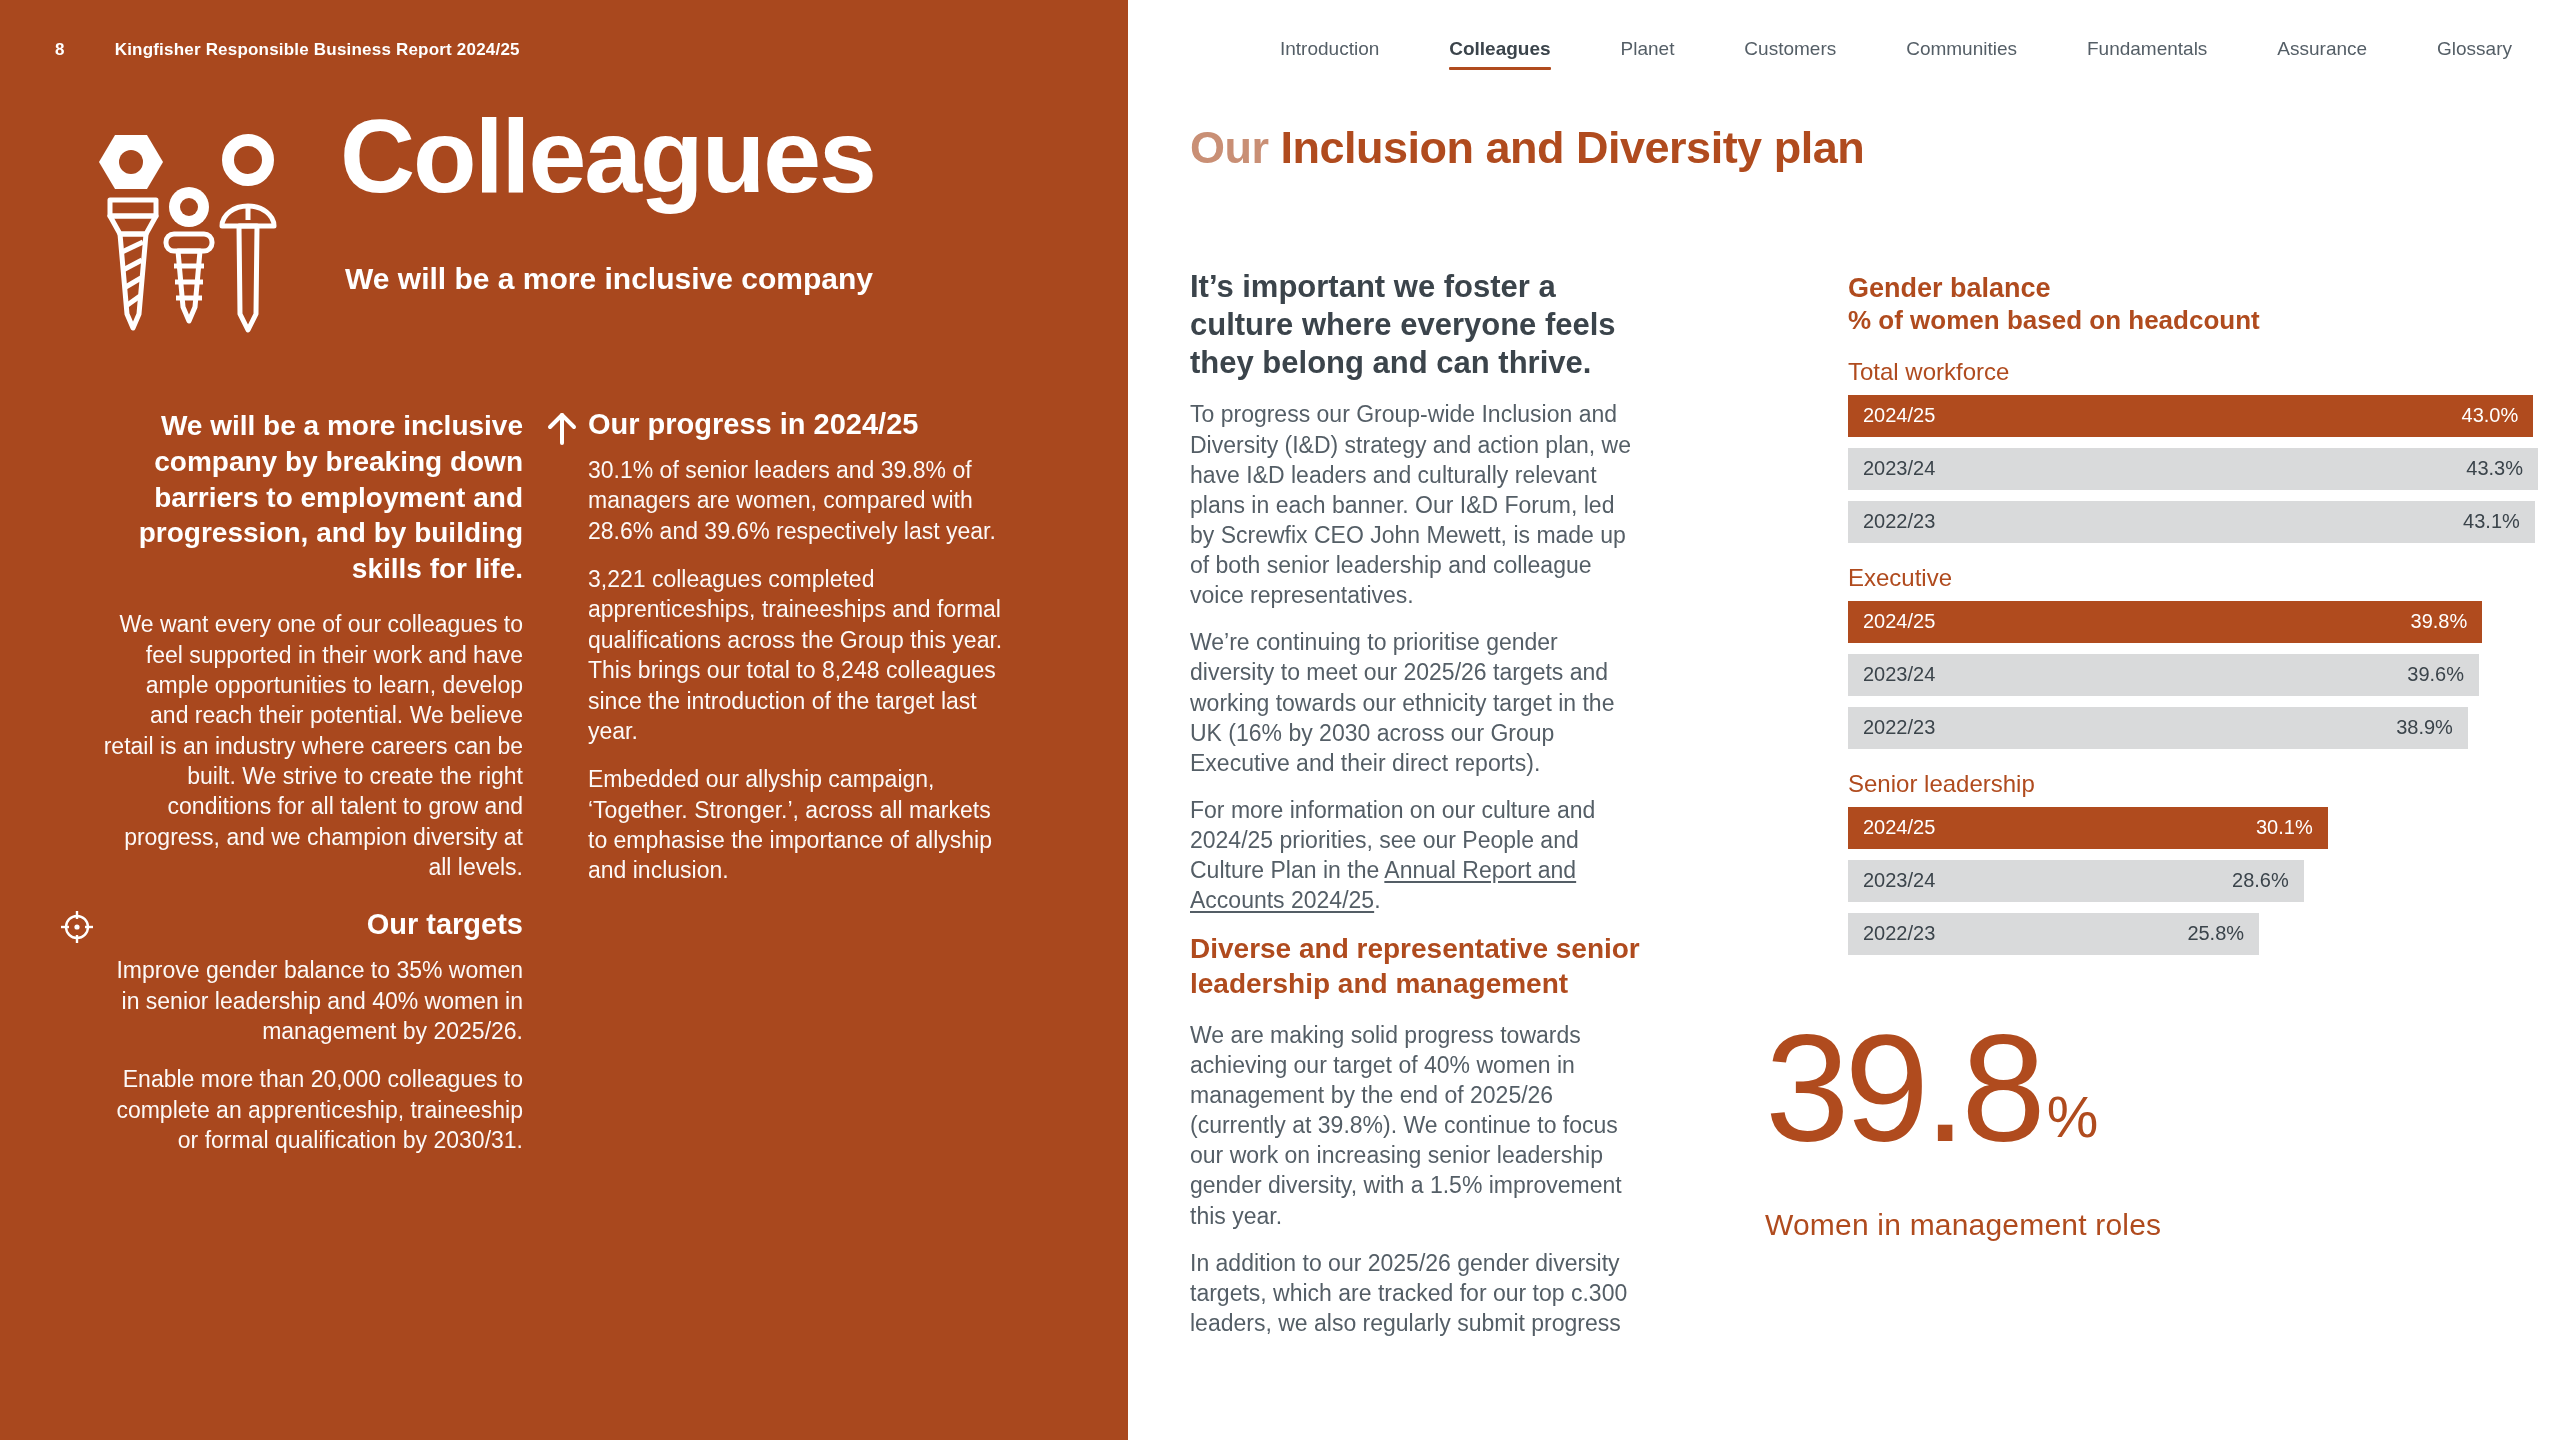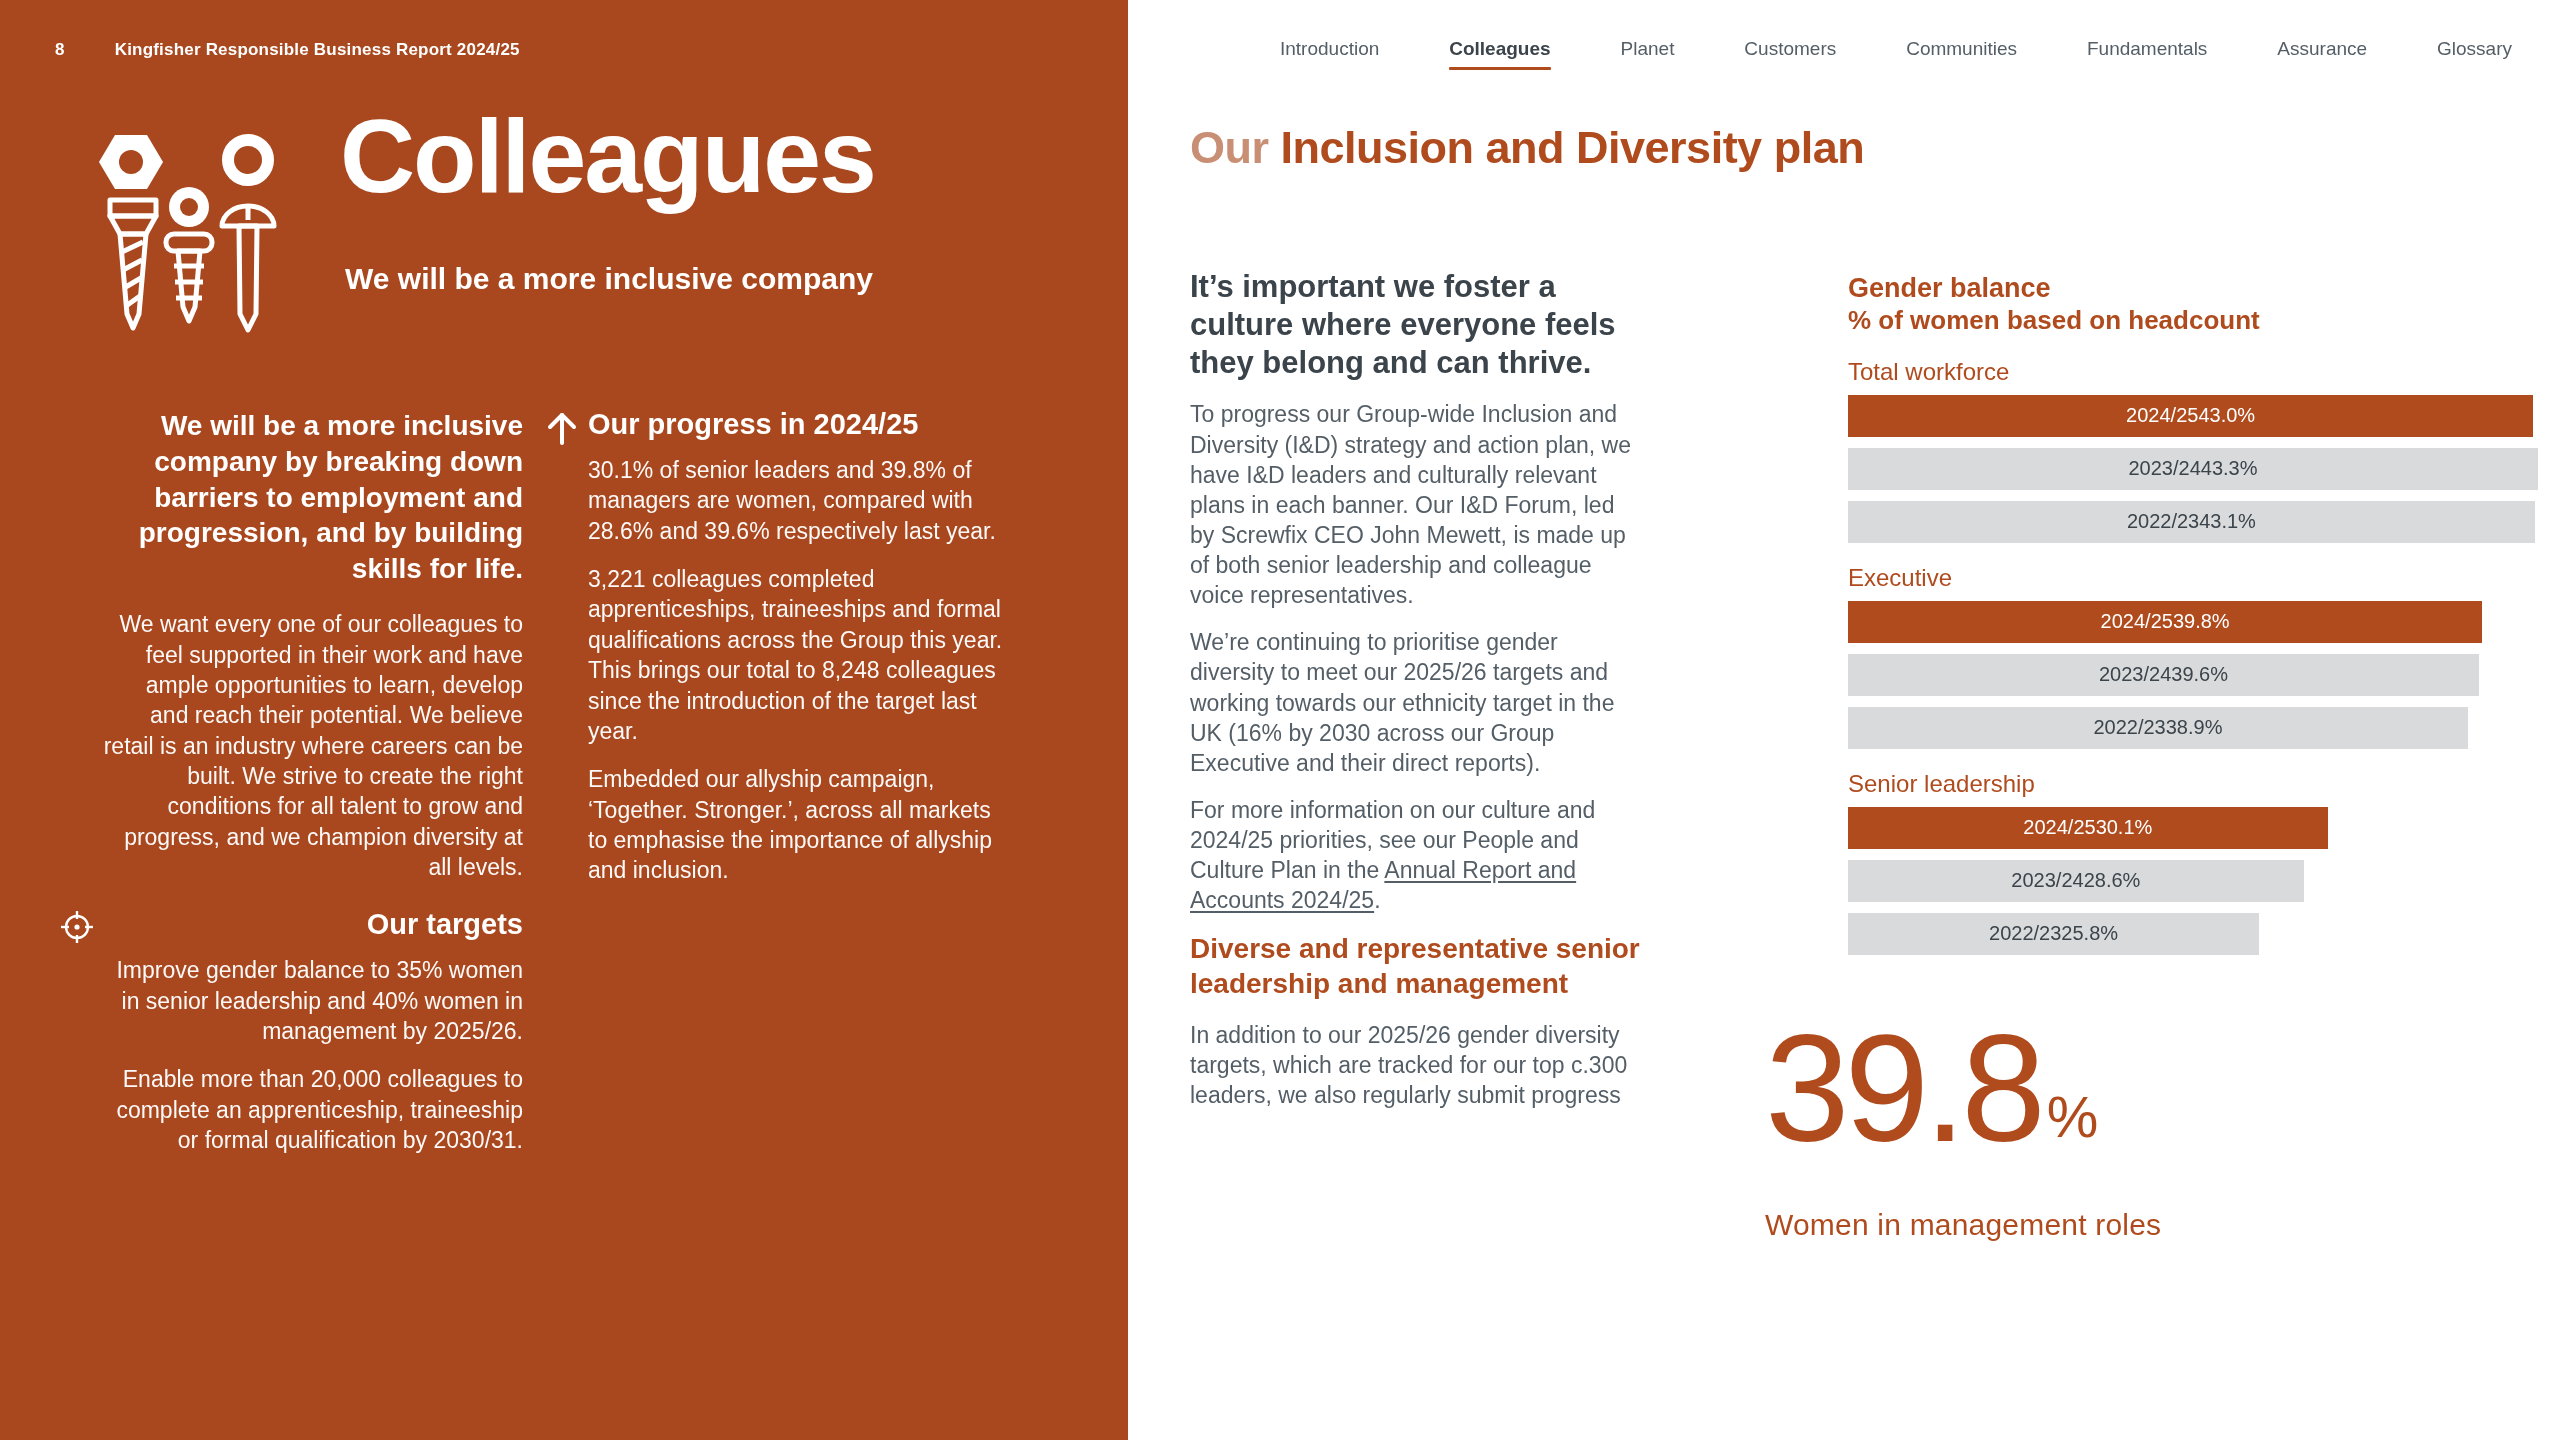--- a/index.html
+++ b/index.html
@@ -47,21 +47,21 @@
   .intro-heading{font-size:31px;font-weight:700;line-height:1.22;color:var(--heading-dark);margin-bottom:18px;}
   .body-para{font-size:23px;line-height:1.31;color:var(--body-gray);margin-bottom:17px;}
   .body-link{color:var(--body-gray);text-decoration:underline;text-underline-offset:3px;cursor:pointer;}
   .sub-heading{font-size:28px;font-weight:700;line-height:1.22;color:var(--rust-text);margin:13px 0 19px;}
 
   
   .chart-col{position:absolute;left:1848px;top:272px;width:690px;}
   .chart-title{font-size:27px;font-weight:700;color:var(--rust-text);line-height:1.2;}
   .chart-subtitle{font-size:26px;font-weight:700;color:var(--rust-text);line-height:1.25;margin-bottom:6px;}
   .chart-group-label{font-size:24px;font-weight:500;color:var(--rust-text);margin-top:21px;margin-bottom:9px;}
-  .bar{height:42px;display:flex;align-items:center;justify-content:center;padding:0 15px;font-size:20px;margin-bottom:11px;}
+  .bar{height:42px;display:flex;align-items:center;justify-content:space-between;padding:0 15px;font-size:20px;margin-bottom:11px;}
   .bar-accent{background:var(--rust-text);color:var(--white);}
   .bar-gray{background:var(--bar-gray);color:var(--heading-dark);}
 
   .big-stat{position:absolute;left:1765px;top:1012px;color:var(--rust-text);}
   .big-number{font-size:152px;font-weight:300;letter-spacing:-5px;line-height:1;}
   .big-unit{font-size:58px;font-weight:300;letter-spacing:0;display:inline-block;transform:translateY(-4px);margin-left:6px;}
   .big-label{font-size:30px;font-weight:400;margin-top:44px;letter-spacing:.2px;}
 
   svg{display:block;}
 </style>
@@ -166,20 +166,21 @@
   <div class="main-heading">
     <span class="accent">Our </span><span class="rest">Inclusion and Diversity plan</span>
   </div>
 
   <div class="right-text-col">
     <div class="intro-heading">It’s important we foster a culture where everyone feels they belong and can thrive.</div>
     <p class="body-para">To progress our Group-wide Inclusion and Diversity (I&amp;D) strategy and action plan, we have I&amp;D leaders and culturally relevant plans in each banner. Our I&amp;D Forum, led by Screwfix CEO John Mewett, is made up of both senior leadership and colleague voice representatives.</p>
     <p class="body-para">We’re continuing to prioritise gender diversity to meet our 2025/26 targets and working towards our ethnicity target in the UK (16% by 2030 across our Group Executive and their direct reports).</p>
     <p class="body-para"><span>For more information on our culture and 2024/25 priorities, see our People and Culture Plan in the </span><span class="body-link">Annual Report and Accounts 2024/25</span><span>.</span></p>
     <div class="sub-heading">Diverse and representative senior leadership and management</div>
+    <p class="body-para">We are making solid progress towards achieving our target of 40% women in management by the end of 2025/26 (currently at 39.8%). We continue to focus our work on increasing senior leadership gender diversity, with a 1.5% improvement this year.</p>
     <p class="body-para">In addition to our 2025/26 gender diversity targets, which are tracked for our top c.300 leaders, we also regularly submit progress</p>
   </div>
 
   <div class="chart-col">
     <div class="chart-title">Gender balance</div>
     <div class="chart-subtitle">% of women based on headcount</div>
     <div>
         <div class="chart-group">
           <div class="chart-group-label">Total workforce</div>
           <div class="bar bar-accent" style="width: 99.31%;">

